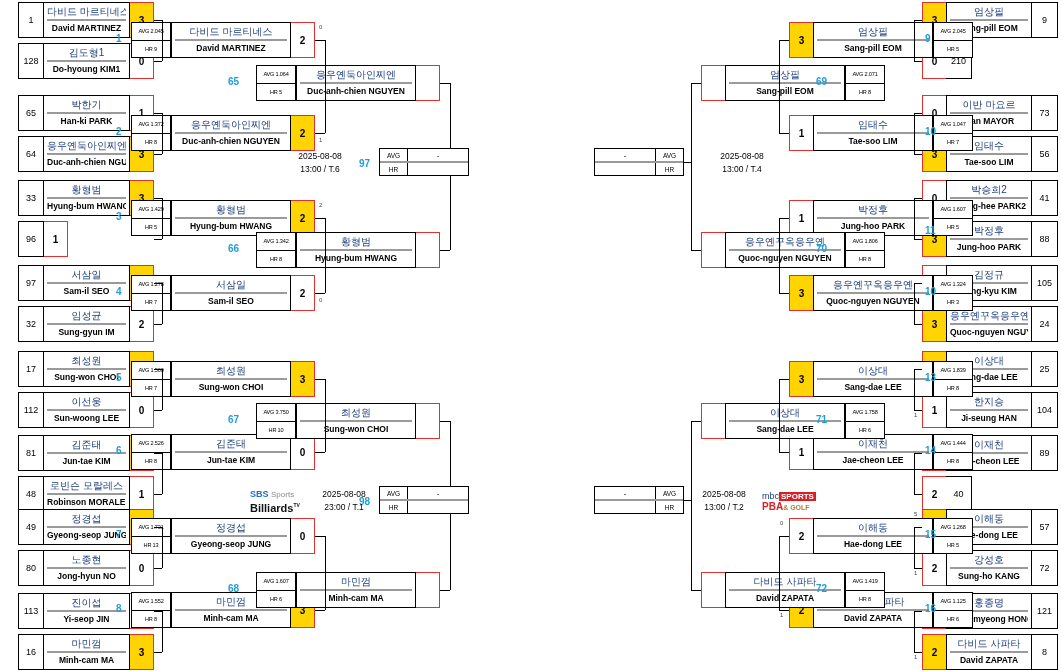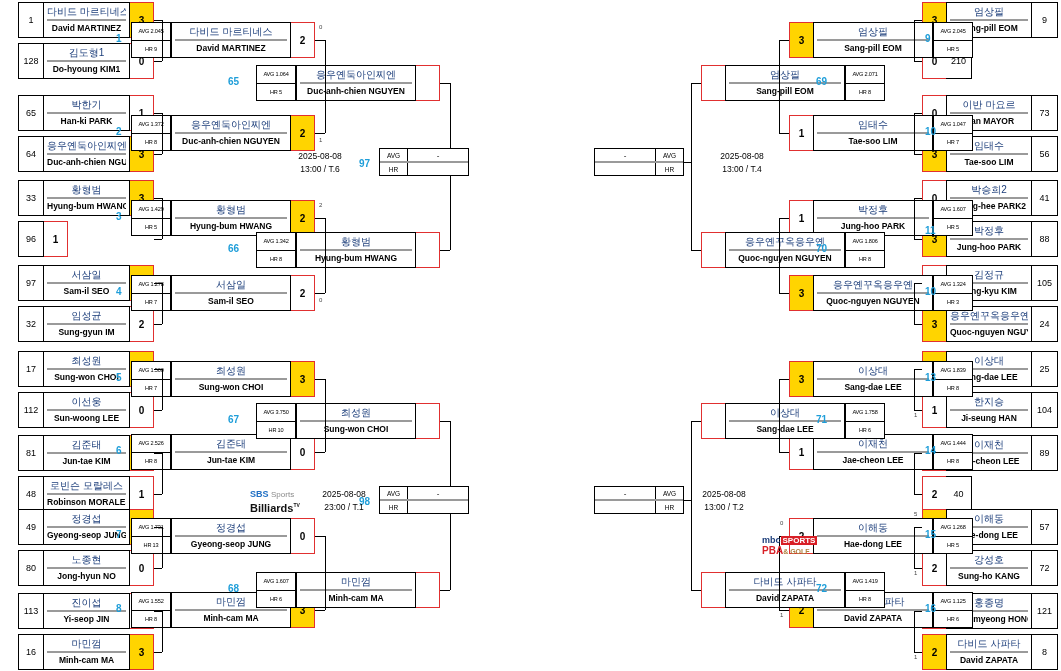--- a/index.html
+++ b/index.html
@@ -81,21 +81,21 @@
   .finalbox .val{flex:1;display:flex;align-items:center;justify-content:center;
     font-size:8px;color:#000;}
 
   
   .sbslogo{position:absolute;white-space:nowrap;line-height:11px;}
   .sbs1{font-size:9px;font-weight:bold;color:#1f6fc4;}
   .sbs1 i{font-style:normal;color:#8a8a8a;font-weight:normal;font-size:8px;}
   .sbs2{font-size:11px;font-weight:bold;color:#111;}
   .sbs2 sup{font-size:5px;}
   .mbclogo{position:absolute;white-space:nowrap;line-height:10px;}
-  .mbc1{font-size:9px;font-weight:bold;color:#1b3d7a;margin-top:44px;}
+  .mbc1{font-size:9px;font-weight:normal;color:#1b3d7a;}
   .mbc1 b{background:#d81f26;color:#fff;padding:0 2px;font-size:8px;}
   .mbc2{font-size:10px;font-weight:bold;color:#d81f26;}
   .mbc2 s{text-decoration:none;color:#b08040;font-size:7px;}
 </style>
 </head>
 <body>
 
 <div id="canvas">
 
   <div id="left-r64-layer">

